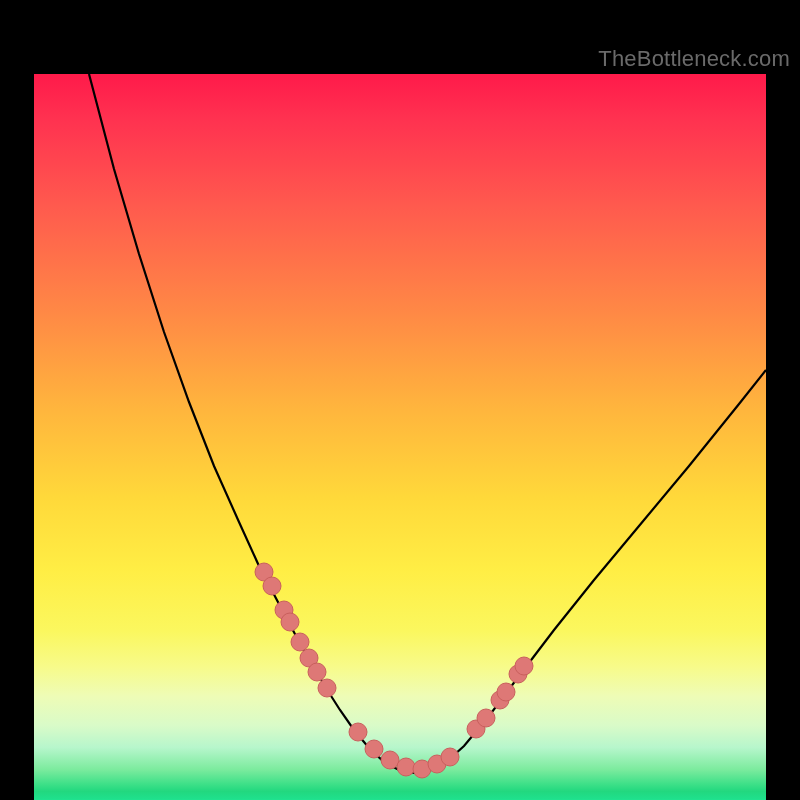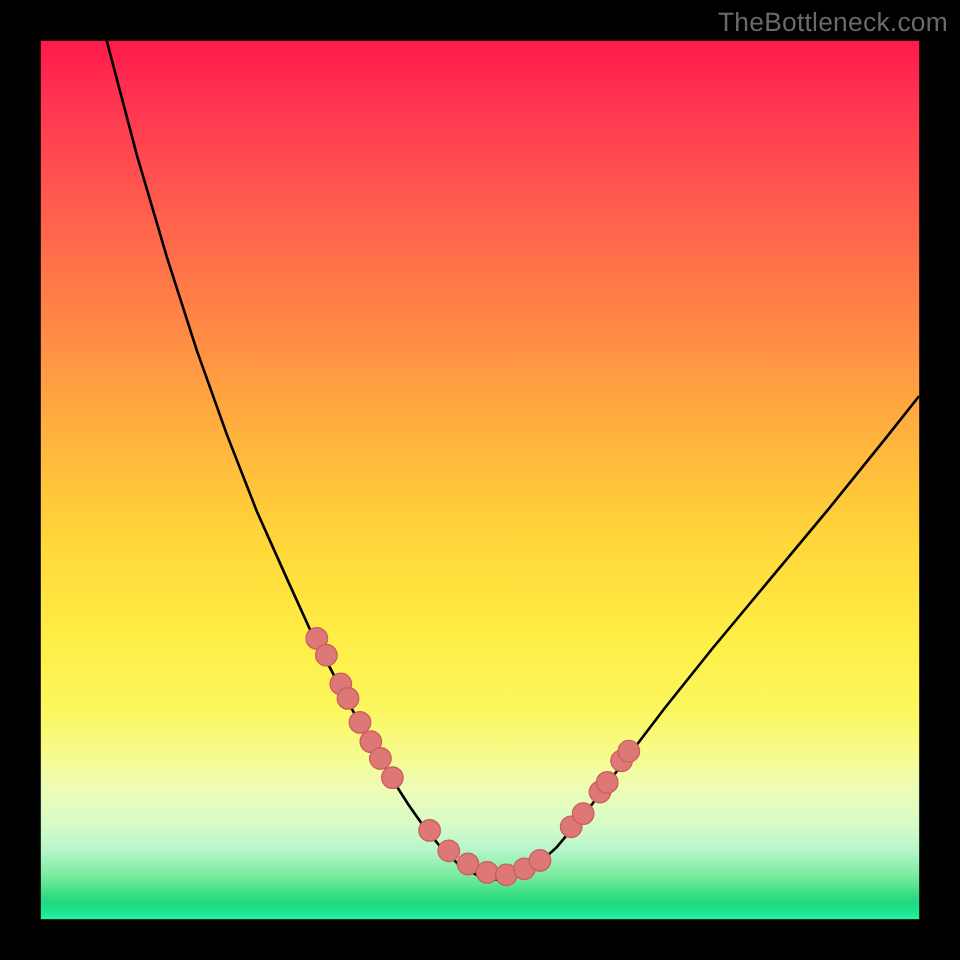--- a/index.html
+++ b/index.html
@@ -8,20 +8,21 @@
     width: 800px;
     height: 800px;
     background: #000;
     overflow: hidden;
     font-family: Arial, Helvetica, sans-serif;
   }
   .frame {
     position: absolute;
     inset: 0;
     background: #000;
+    margin-top: 40px;
   }
   .plot-area {
     position: absolute;
     left: 34px;
     top: 34px;
     width: 732px;
     height: 732px;
     background: linear-gradient(
       to bottom,
       #ff1a4a 0%,

